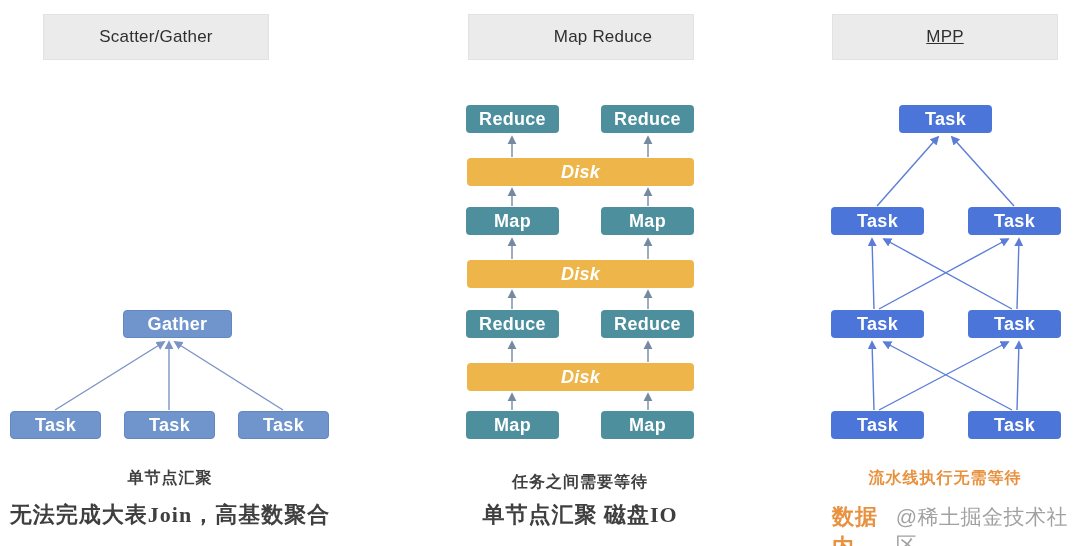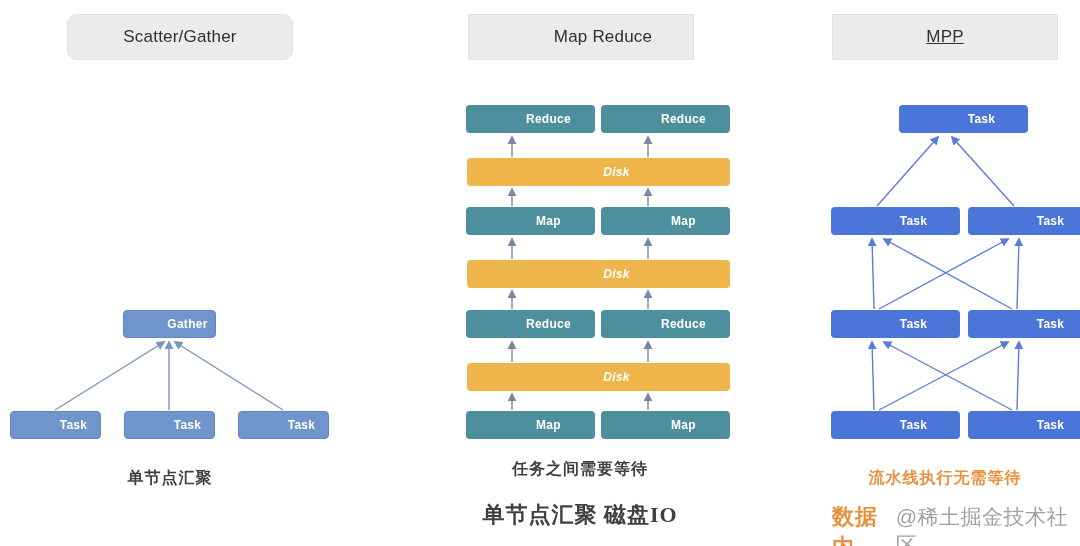--- a/index.html
+++ b/index.html
@@ -10,21 +10,21 @@
   .col-header{
     position:absolute;top:14px;height:46px;width:226px;
     background:var(--header-bg,#EBEBEB);border:1px solid #e2e2e2;box-sizing:border-box;
     display:flex;align-items:center;justify-content:center;
     font-size:17px;color:#2f2f2f;letter-spacing:.2px;
   }
   .arrows{position:absolute;left:0;top:0;width:1080px;height:546px;pointer-events:none;}
   .node{
     position:absolute;height:28px;border-radius:4px;
     display:flex;align-items:center;justify-content:center;
-    color:#fff;font-size:12px;font-weight:600;letter-spacing:.3px;padding-left:36px;
+    color:#fff;font-size:18px;font-weight:600;letter-spacing:.3px;
   }
   .node.sg{background:var(--node-scatter-gather,#7094CC);border:1px solid #6487bf;box-sizing:border-box;}
   .node.teal{background:var(--node-map-reduce,#4E8F9D);}
   .node.disk{background:var(--node-disk,#EEB64A);font-style:italic;}
   .node.mpp{background:var(--node-mpp,#4C75D9);}
   .caption{
     position:absolute;text-align:center;
     font-family:"Liberation Serif","DejaVu Serif",serif;font-weight:700;
     color:var(--caption-text,#3F3F3F);letter-spacing:1px;
   }
@@ -39,21 +39,21 @@
   .wm-row .wm{
     font-family:"Liberation Sans","DejaVu Sans",sans-serif;font-weight:400;
     color:var(--watermark,#9A9A9A);opacity:.92;font-size:21px;margin-left:-2px;letter-spacing:.5px;
   }
 </style>
 </head>
 <body>
 
 <div class="canvas">
 
-  <div class="col-header" style="left:67px;border-radius:10px;">Scatter/Gather</div>
+  <div class="col-header" style="left:43px;">Scatter/Gather</div>
   <div class="col-header" style="left:468px;padding-left:44px;">Map Reduce</div>
   <div class="col-header" style="left:832px;text-decoration:underline;">MPP</div>
 
   <svg class="arrows" viewBox="0 0 1080 546" xmlns="http://www.w3.org/2000/svg">
     <defs>
       <marker id="ah-sg" viewBox="0 0 10 10" refX="8" refY="5" markerWidth="6.5" markerHeight="6.5" orient="auto">
         <path d="M0,0 L10,5 L0,10 z" fill="#7B94C5"></path>
       </marker>
       <marker id="ah-mr" viewBox="0 0 10 10" refX="8" refY="5" markerWidth="6.5" markerHeight="6.5" orient="auto">
         <path d="M0,0 L10,5 L0,10 z" fill="#7589A0"></path>
@@ -93,21 +93,21 @@
       <line x1="1017" y1="309" x2="1019" y2="239" marker-end="url(#ah-mpp)"></line>
       <line x1="1012" y1="309" x2="884" y2="239" marker-end="url(#ah-mpp)"></line>
 
       <line x1="874" y1="410" x2="872" y2="342" marker-end="url(#ah-mpp)"></line>
       <line x1="879" y1="410" x2="1008" y2="342" marker-end="url(#ah-mpp)"></line>
       <line x1="1017" y1="410" x2="1019" y2="342" marker-end="url(#ah-mpp)"></line>
       <line x1="1012" y1="410" x2="884" y2="342" marker-end="url(#ah-mpp)"></line>
     </g>
   </svg>
 
-  <div class="node sg" style="left:123px;top:310px;width:93px;">Gather</div>
+  <div class="node sg" style="left:123px;top:310px;width:109px;">Gather</div>
   <div class="node sg" style="left:10px;top:411px;width:91px;">Task</div>
   <div class="node sg" style="left:124px;top:411px;width:91px;">Task</div>
   <div class="node sg" style="left:238px;top:411px;width:91px;">Task</div>
 
   <div class="node teal" style="left:466px;top:105px;width:93px;">Reduce</div>
   <div class="node teal" style="left:601px;top:105px;width:93px;">Reduce</div>
   <div class="node disk" style="left:467px;top:158px;width:227px;">Disk</div>
   <div class="node teal" style="left:466px;top:207px;width:93px;">Map</div>
   <div class="node teal" style="left:601px;top:207px;width:93px;">Map</div>
   <div class="node disk" style="left:467px;top:260px;width:227px;">Disk</div>
@@ -119,22 +119,23 @@
 
   <div class="node mpp" style="left:899px;top:105px;width:93px;">Task</div>
   <div class="node mpp" style="left:831px;top:207px;width:93px;">Task</div>
   <div class="node mpp" style="left:968px;top:207px;width:93px;">Task</div>
   <div class="node mpp" style="left:831px;top:310px;width:93px;">Task</div>
   <div class="node mpp" style="left:968px;top:310px;width:93px;">Task</div>
   <div class="node mpp" style="left:831px;top:411px;width:93px;">Task</div>
   <div class="node mpp" style="left:968px;top:411px;width:93px;">Task</div>
 
   <div class="caption cap-line1" style="left:20px;top:468px;width:300px;">单节点汇聚</div>
+  <div class="caption cap-line2" style="left:0px;top:500px;width:340px;">无法完成大表Join，高基数聚合</div>
 
-  <div class="caption cap-line1" style="left:430px;top:459px;width:300px;">任务之间需要等待</div>
+  <div class="caption cap-line1" style="left:430px;top:472px;width:300px;">任务之间需要等待</div>
   <div class="caption cap-line2" style="left:430px;top:500px;width:300px;">单节点汇聚 磁盘IO</div>
 
   <div class="caption cap-line1 orange" style="left:795px;top:468px;width:300px;">流水线执行无需等待</div>
   <div class="wm-row" style="left:832px;top:502px;">
     <span class="lead">数据内</span>
     <span class="wm">@稀土掘金技术社区</span>
   </div>
 
 </div>
 

